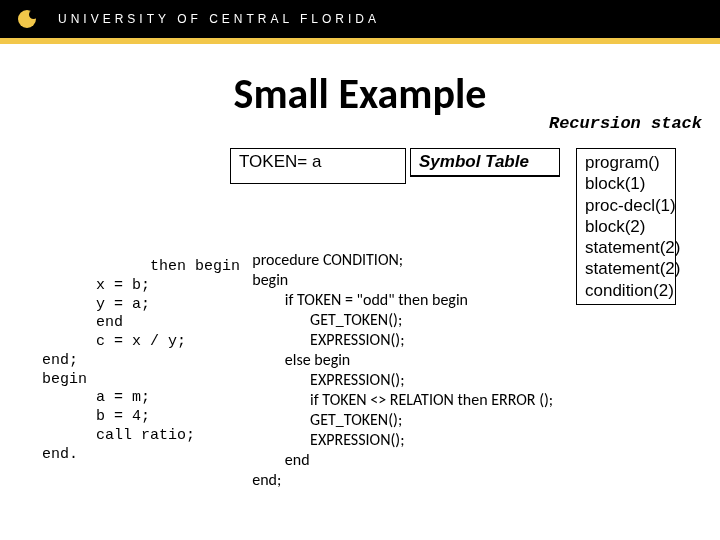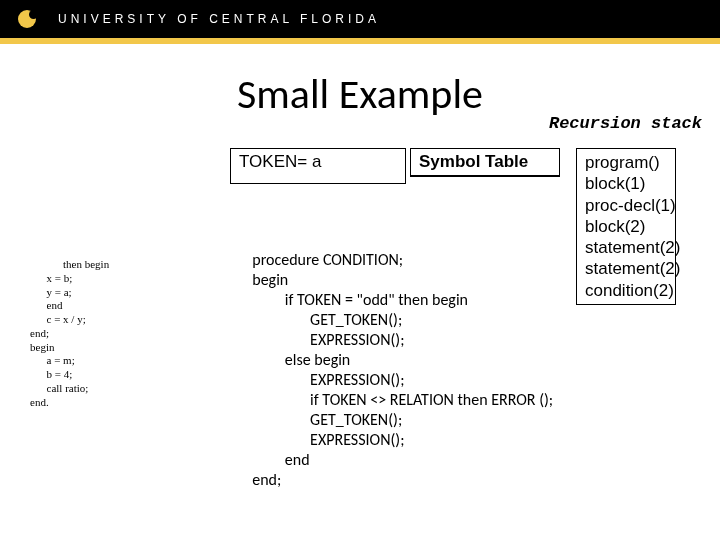--- a/index.html
+++ b/index.html
@@ -39,21 +39,21 @@
     letter-spacing: 4px;
     font-weight: 400;
   }
   .gold-bar {
     width: 100%; height: 6px;
     background: #f2c74a;
   }
   .title {
     text-align: center;
     font-size: 42px;
-    font-weight: 400;
+    font-weight: 700;
     font-family: Calibri, "Segoe UI", sans-serif;
     margin-top: 24px;
     color: #000;
   }
   .recursion-label {
     position: absolute;
     top: 114px; right: 18px;
     font-size: 17px;
     font-weight: bold;
     font-style: italic;
@@ -69,37 +69,37 @@
     padding: 3px 8px;
   }
   .symbol-box {
     position: absolute;
     top: 148px; left: 410px;
     width: 150px;
     border: 1.5px solid #000;
     font-size: 17px;
     font-family: Arial, sans-serif;
   }
-  .symbol-box .hdr { padding: 3px 8px; font-weight: bold; border-bottom: 1.5px solid #000; }
+  .symbol-box .hdr { padding: 3px 8px; font-style: italic; font-weight: bold; border-bottom: 1.5px solid #000; }
   .symbol-box .body { padding: 3px 8px; }
   .stack-box {
     position: absolute;
     top: 148px; left: 576px;
     width: 100px;
     border: 1.5px solid #000;
     font-size: 17px;
     font-family: Arial, sans-serif;
     padding: 3px 8px;
     line-height: 1.25;
   }
   .left-code {
     position: absolute;
-    top: 258px; left: 30px;
-    font-size: 11px;
-    font-family: Liberation Serif, serif;
+    top: 258px; left: 42px;
+    font-size: 15px;
+    font-family: Liberation Mono, monospace;
     line-height: 1.25;
     white-space: pre;
   }
   .right-code {
     position: absolute;
     top: 250px; left: 245px;
     font-size: 16px;
     font-family: Calibri, "Segoe UI", sans-serif;
     line-height: 1.25;
     white-space: pre;

